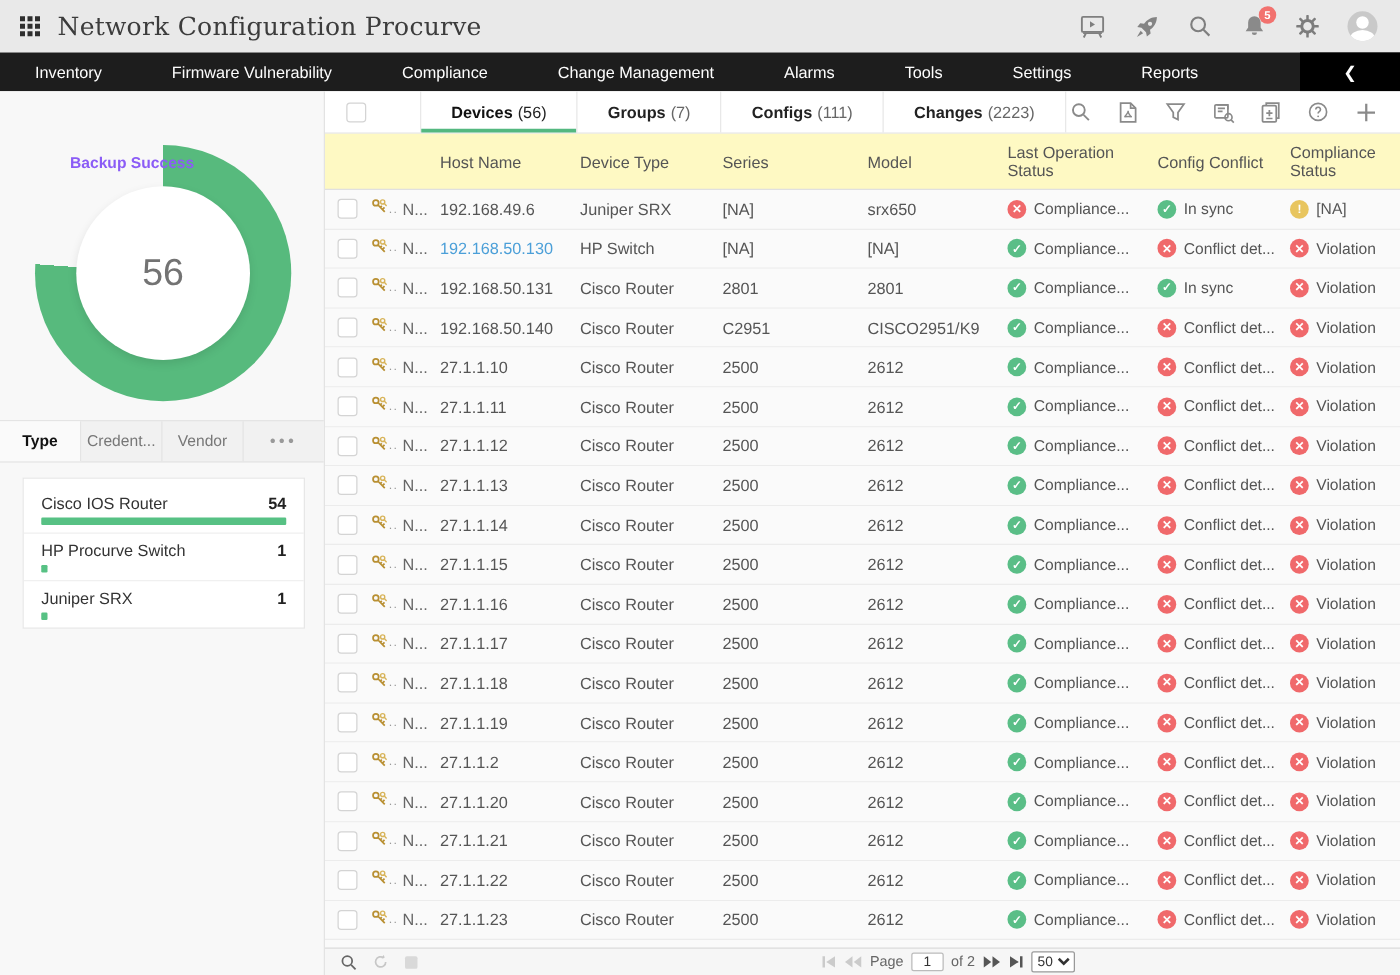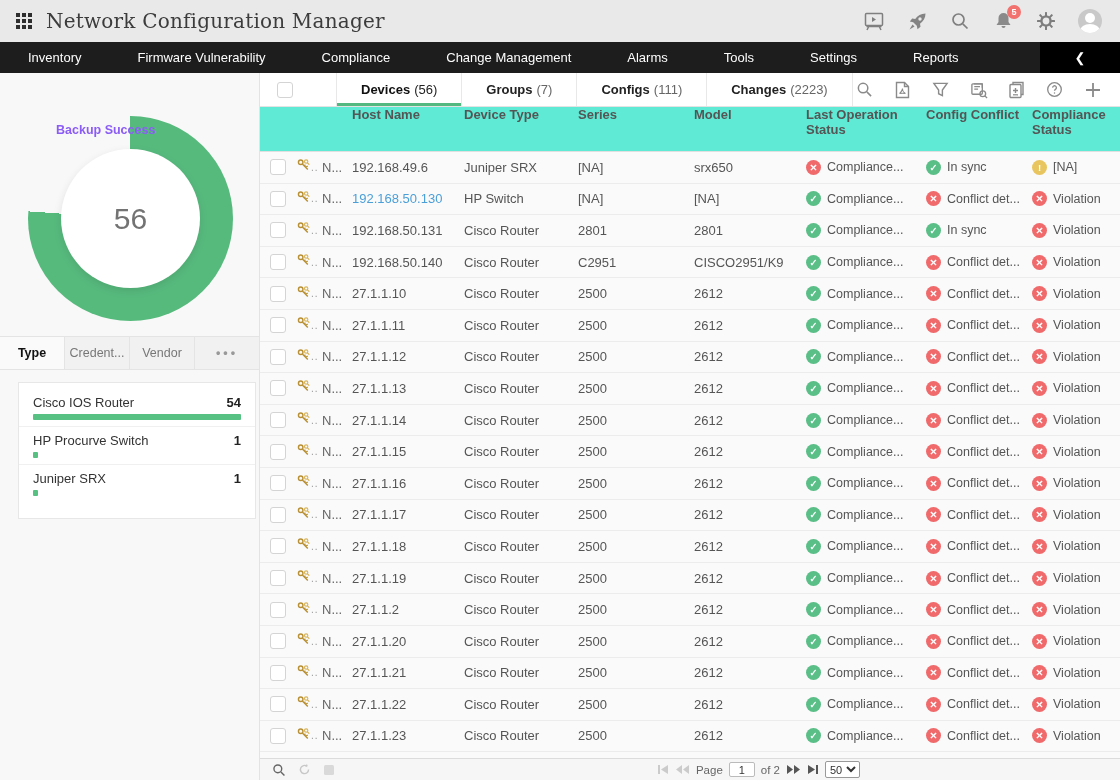--- a/index.html
+++ b/index.html
@@ -38,21 +38,21 @@
   .donut-label { position:absolute; left:56px; top:50px; font-size:12.5px; font-weight:bold; color:#8b5cf6; }
 
   
   .side-tabs { display:flex; height:34px; background:#f1f1f1; border-top:1px solid #e4e4e4; border-bottom:1px solid #e4e4e4; }
   .side-tab { flex:1; display:flex; align-items:center; justify-content:center; font-size:12.5px; color:#777; border-right:1px solid #e4e4e4; cursor:pointer; white-space:nowrap; }
   .side-tab:last-child { border-right:none; }
   .side-tab.active { background:#fafafa; color:#111; font-weight:bold; }
   .side-tab .dots { letter-spacing:3px; color:#999; font-weight:bold; }
 
   
-  .side-card { margin:12px 3px 0 18px; background:#fff; border:1px solid #e7e7e7; padding:6px 0 16px; }
+  .side-card { margin:12px 15px 0 18px; background:#fff; border:1px solid #e7e7e7; padding:6px 0 0; }
   .legend-item { padding:6px 14px 6px 14px; border-bottom:1px solid #f0f0f0; cursor:pointer; }
   .legend-item:last-child { border-bottom:none; }
   .legend-top { display:flex; justify-content:space-between; align-items:baseline; }
   .legend-name { font-size:13px; color:#333; }
   .legend-count { font-size:13px; font-weight:bold; color:#222; }
   .legend-bar { height:6px; margin-top:4px; border-radius:1px; }
 
   
   .tabsbar { height:34px; display:flex; align-items:stretch; background:#fff; border-bottom:1px solid #e3e3e3; }
   .tabsbar .chkwrap { display:flex; align-items:center; padding:0 15px 0 17px; }
@@ -60,21 +60,21 @@
   .mtab { display:flex; align-items:center; padding:0 24px; border-left:1px solid #e8e8e8; cursor:pointer; white-space:nowrap; color:#666; position:relative; }
   .mtab:last-of-type { border-right:1px solid #e8e8e8; }
   .mtab.active { color:#222; }
   .mtab.active::after { content:""; position:absolute; left:0; right:0; bottom:0; height:3px; background:#53b880; }
   .mtab b { color:#222; font-weight:bold; margin-right:4px; }
   .mtab.active b { color:#111; }
   .toolbar { margin-left:auto; display:flex; align-items:center; gap:19px; padding-right:18px; }
   .tool { width:19px; height:19px; display:flex; align-items:center; justify-content:center; cursor:pointer; }
 
   
-  .thead { height:45px; background:#5eead4; display:flex; font-size:13px; color:#555; border-bottom:1px solid #e0e0e0;font-weight:bold; }
+  .thead { height:45px; background:#fef9c3; display:flex; align-items:center; font-size:13px; color:#555; border-bottom:1px solid #e0e0e0; }
   .col-chk { width:36px; flex:none; display:flex; justify-content:center; }
   .col-icon { width:26px; flex:none; display:flex; align-items:center; }
   .col-n { width:30px; flex:none; }
   .col-host { width:112px; flex:none; }
   .col-type { width:114px; flex:none; }
   .col-series { width:116px; flex:none; }
   .col-model { width:112px; flex:none; }
   .col-lastop { width:120px; flex:none; }
   .col-conflict { width:106px; flex:none; }
   .col-comp { width:88px; flex:none; }
@@ -107,21 +107,21 @@
     <span></span>
       <span></span>
       <span></span>
       <span></span>
       <span></span>
       <span></span>
       <span></span>
       <span></span>
       <span></span>
   </div>
-  <div class="app-title">Network Configuration Manager</div>
+  <div class="app-title">Network Configuration Procurve</div>
   <div class="topbar-icons">
     <div class="tbicon">
       <svg width="22" height="20" viewBox="0 0 22 20" fill="none" stroke="#7f7f7f" stroke-width="1.5">
         <rect x="2.5" y="2.5" width="17" height="12" rx="1"></rect>
         <path d="M9 6 L13 8.5 L9 11 Z" fill="#7f7f7f" stroke="none"></path>
         <path d="M6 15 L4 19 M16 15 L18 19 M3.5 15.5 h15"></path>
       </svg>
     </div>
     <div class="tbicon">
       <svg width="21" height="21" viewBox="0 0 21 21" fill="#848484">

